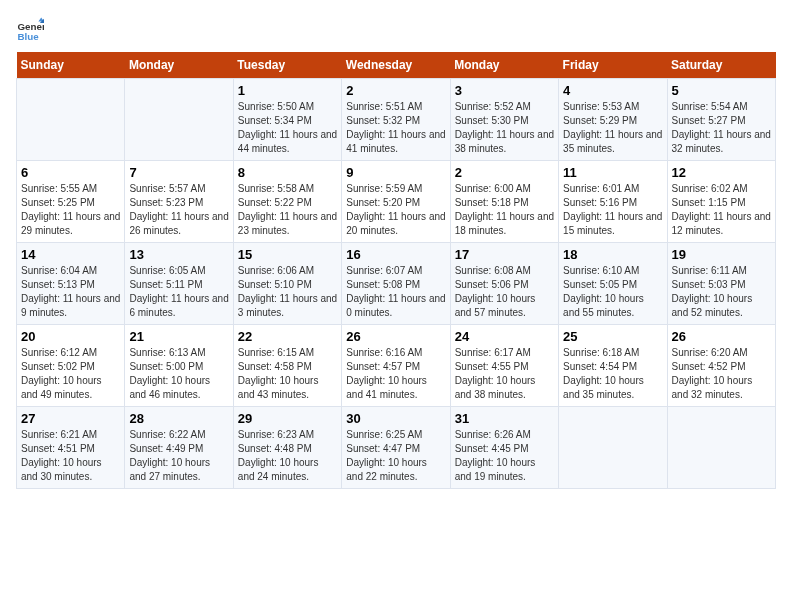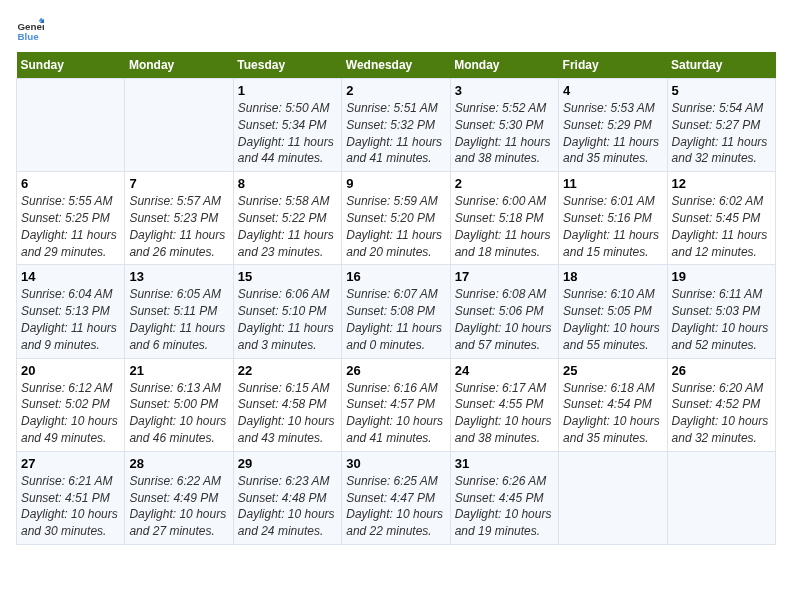--- a/index.html
+++ b/index.html
@@ -36,21 +36,21 @@
     .location {
       font-size: 16px;
       color: #555;
     }
     table {
       width: 100%;
       border-collapse: collapse;
       font-size: 11px;
     }
     thead tr th {
-      background: #4d7c0f;
+      background: #c2410c;
       color: #fff;
       padding: 6px 4px;
       text-align: left;
       font-size: 12px;
       font-weight: bold;
     }
     tbody tr {
       vertical-align: top;
     }
     tbody tr:nth-child(odd) {
@@ -65,24 +65,23 @@
       min-height: 80px;
       width: 108px;
     }
     td .day-num {
       font-size: 13px;
       font-weight: bold;
       display: block;
       margin-bottom: 2px;
     }
     td .info {
-      font-size: 12px;
+      font-size: 10px;
       color: #333;
       line-height: 1.4;
-      font-style: italic;
     }
   </style>
 </head>
 <body>
 
 <div class="header">
   <div class="logo">
     <svg class="logo-icon" viewBox="0 0 40 40">
       <text x="2" y="20" font-size="14" font-weight="bold" fill="#333">General</text>
       <text x="2" y="34" font-size="14" font-weight="bold" fill="#4a90d9">Blue</text>
@@ -180,21 +179,21 @@
         </td>
         <td>
           <span class="day-num">11</span>
           <div class="info">Sunrise: 6:01 AM
 Sunset: 5:16 PM
 Daylight: 11 hours and 15 minutes.</div>
         </td>
         <td>
           <span class="day-num">12</span>
           <div class="info">Sunrise: 6:02 AM
-Sunset: 5:45 PM
+Sunset: 1:15 PM
 Daylight: 11 hours and 12 minutes.</div>
         </td>
       </tr>
       <tr>
         <td>
           <span class="day-num">14</span>
           <div class="info">Sunrise: 6:04 AM
 Sunset: 5:13 PM
 Daylight: 11 hours and 9 minutes.</div>
         </td>

